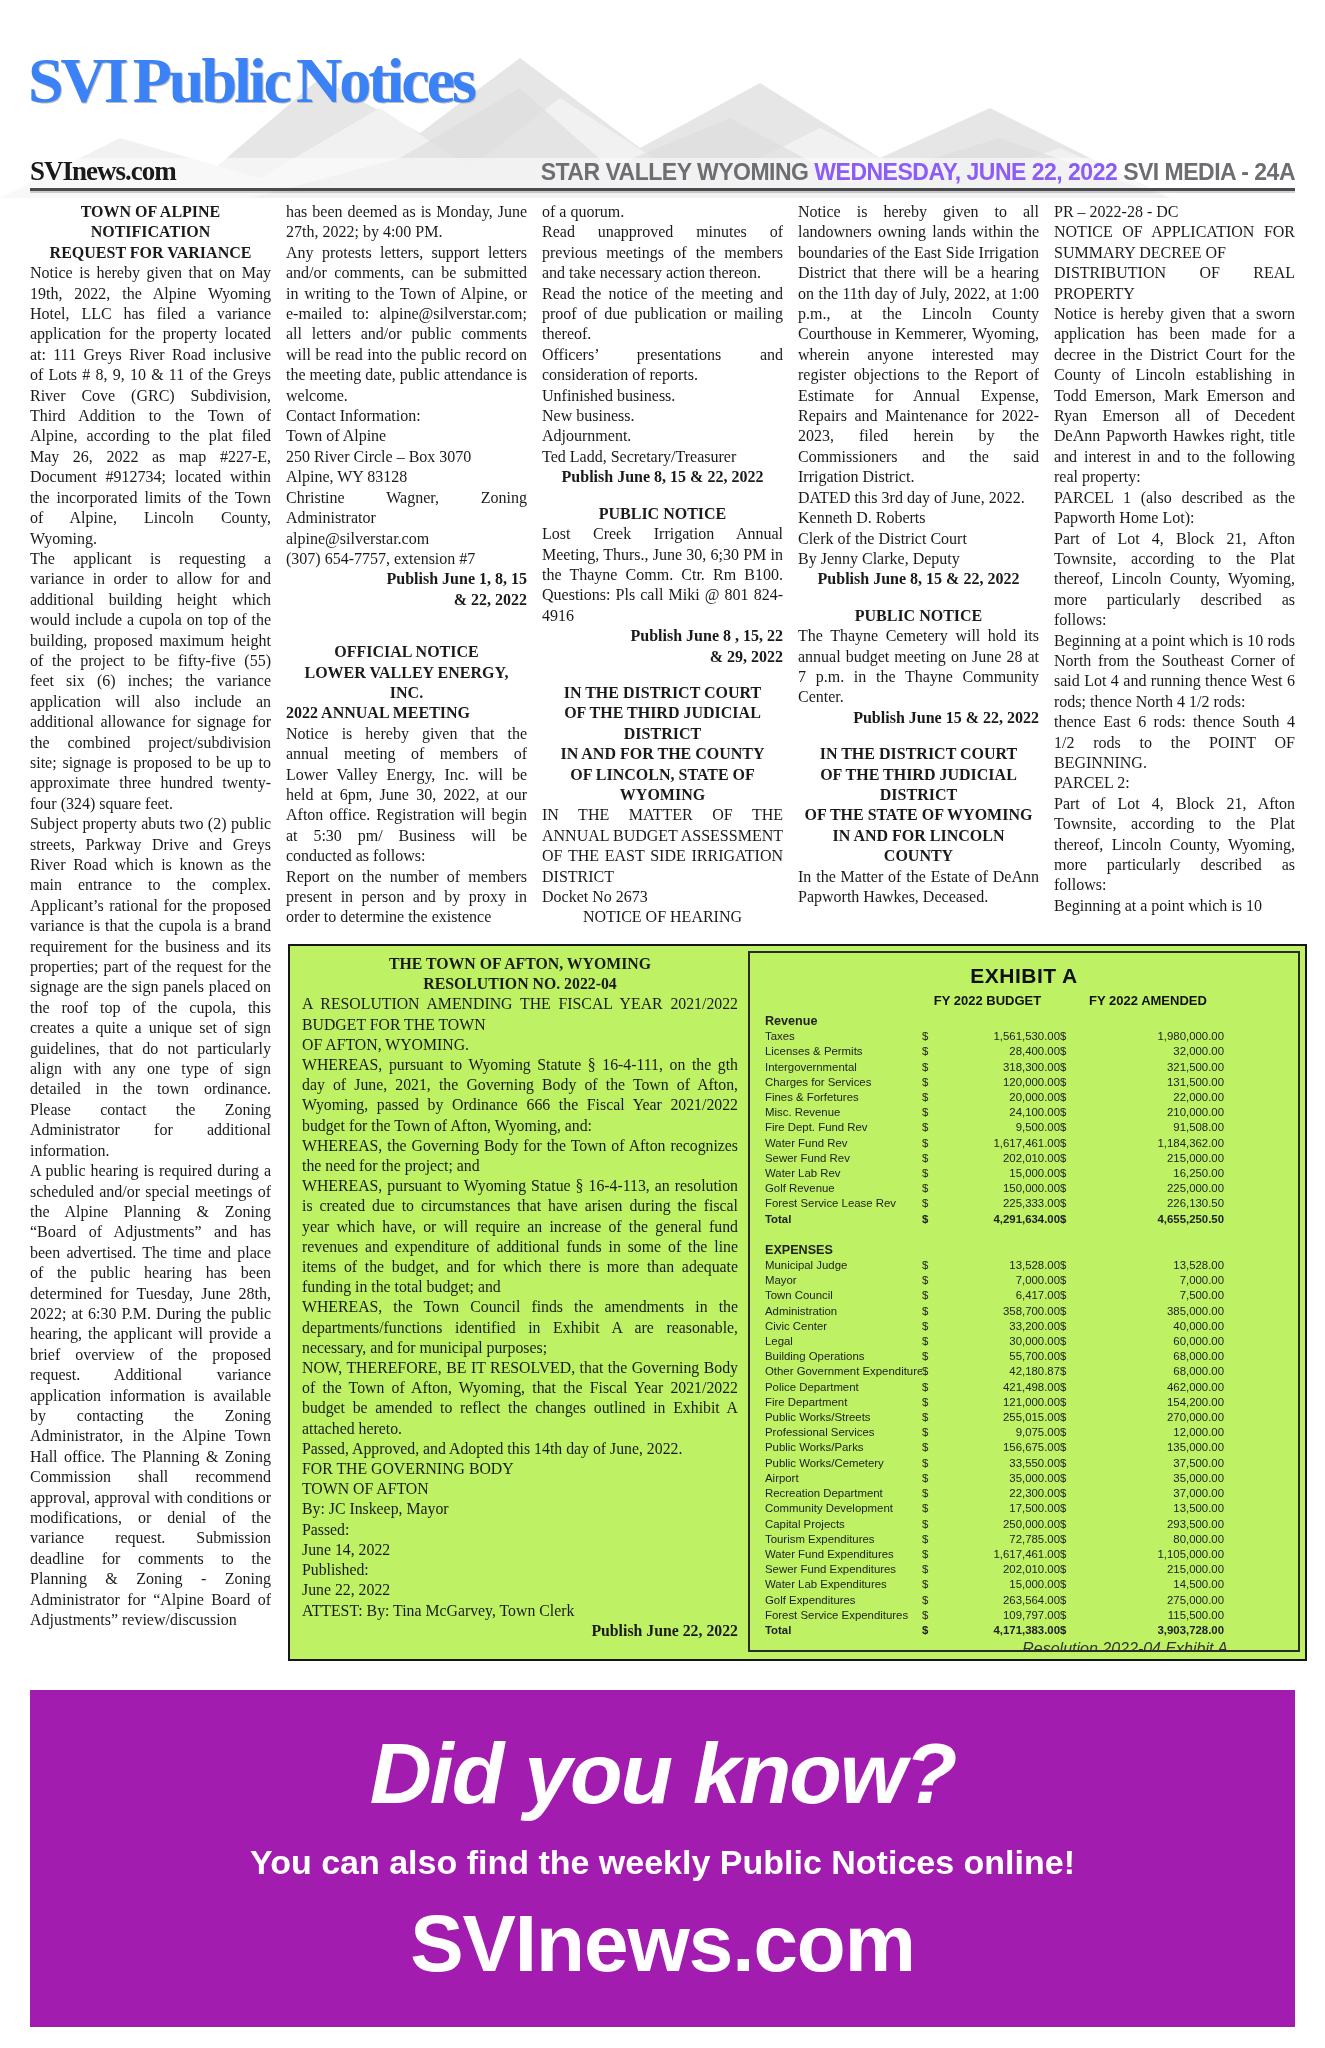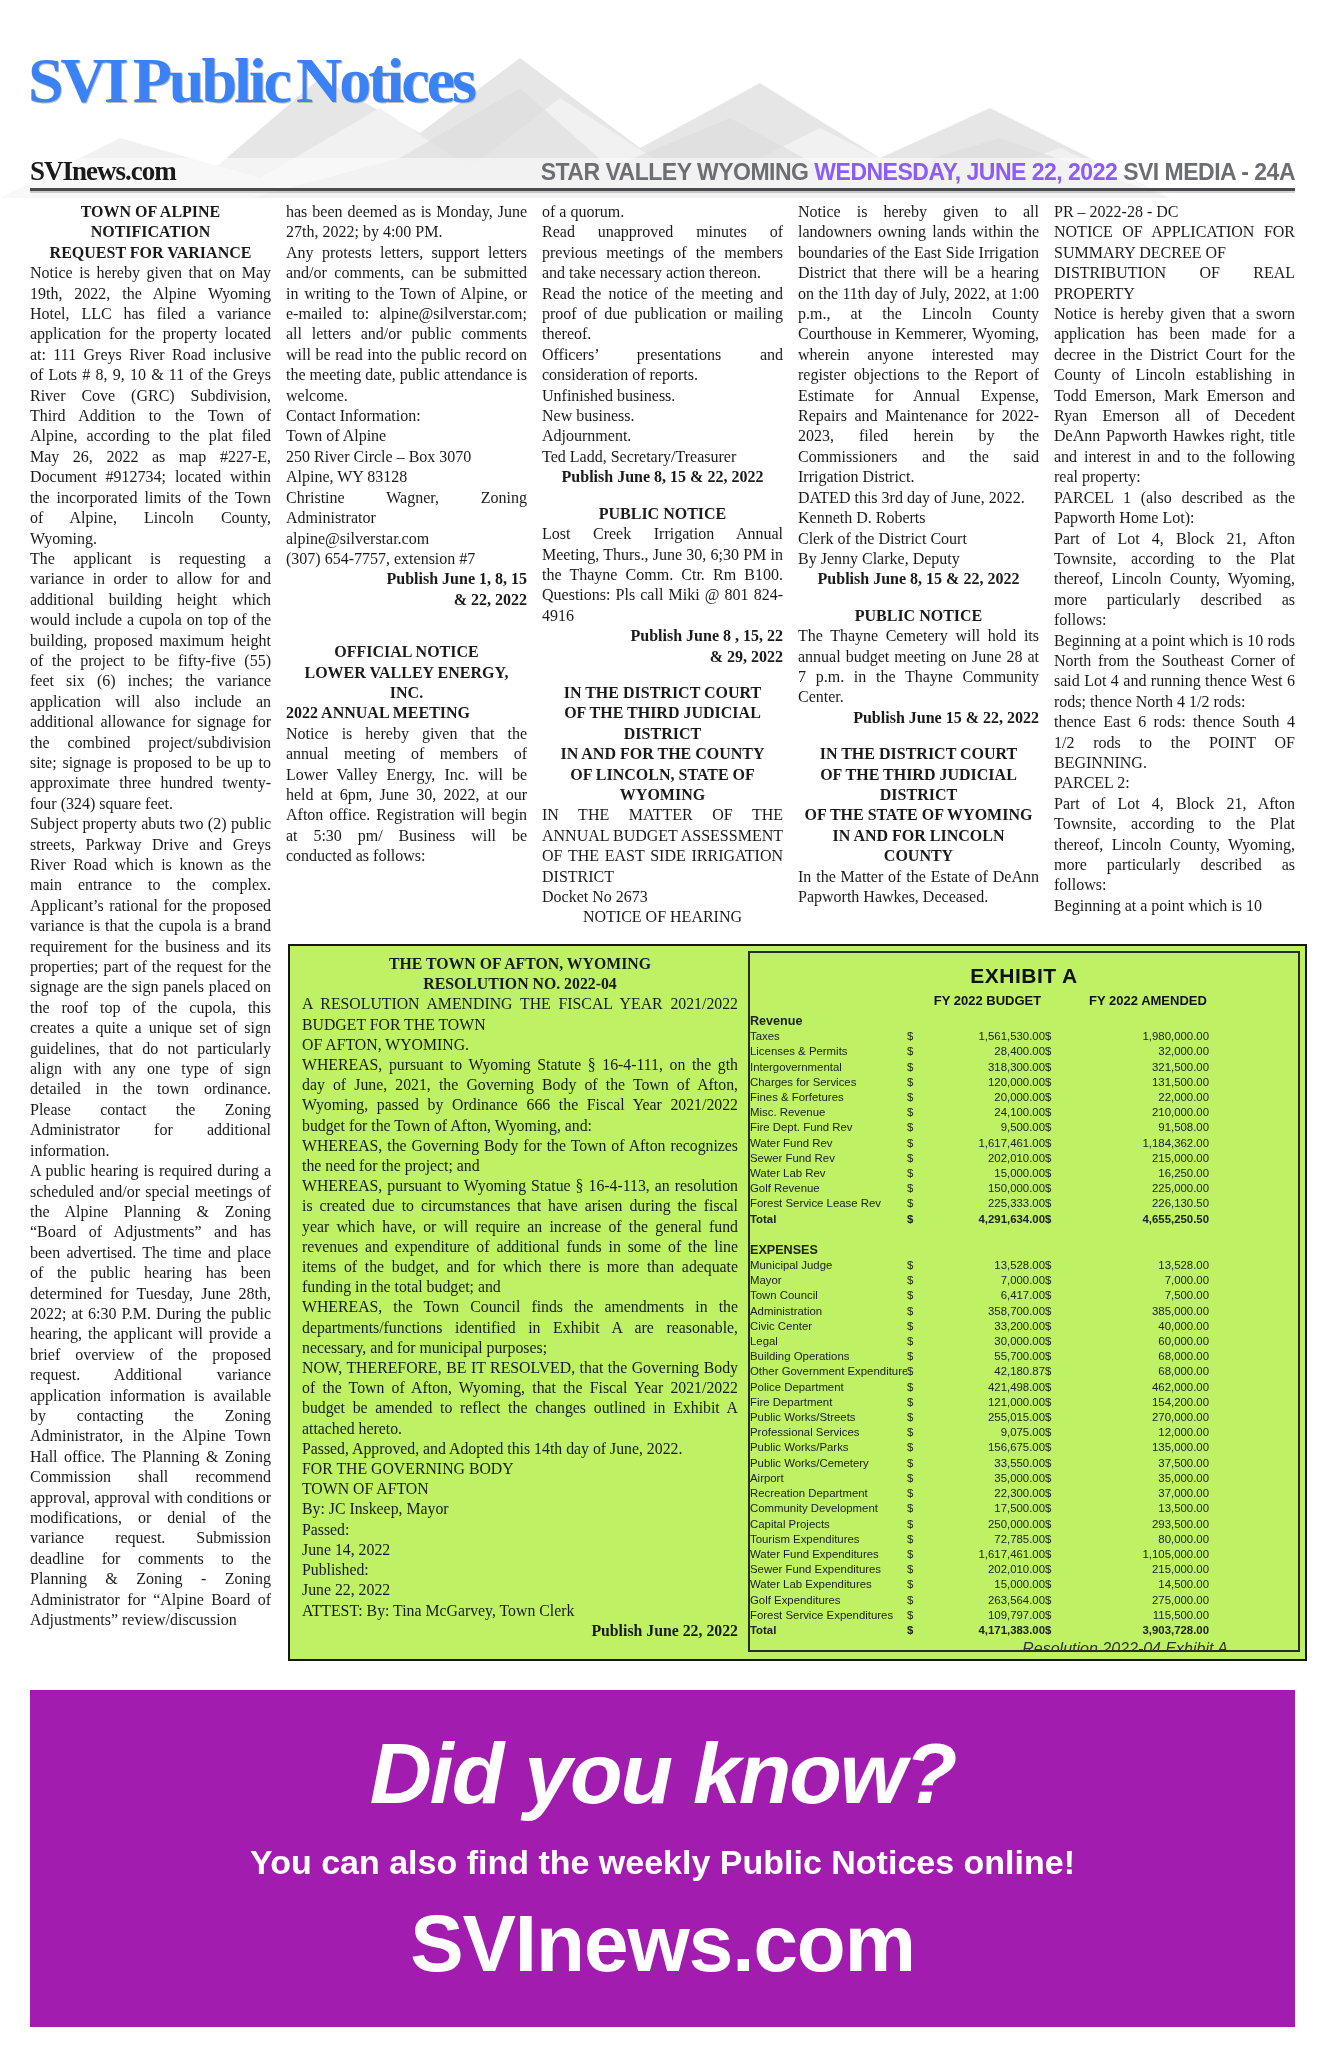--- a/index.html
+++ b/index.html
@@ -47,21 +47,21 @@
   .exhibit-box{position:absolute;top:5px;right:5px;width:552px;height:701px;
                border:2px solid #2b2b2b;box-sizing:border-box;
                font-family:"Liberation Sans",sans-serif;color:#222;overflow:hidden;}
   .ex-title{text-align:center;font-weight:bold;font-size:21px;margin-top:11px;
             letter-spacing:.5px;color:#111;}
   .ex-head{display:grid;grid-template-columns:157px 161px 160px;margin-top:5px;
            font-weight:bold;font-size:13px;color:#111;}
   .ex-head span{text-align:center;white-space:nowrap;}
   .ex-rows{margin-top:3px;}
   .ex-row{display:grid;grid-template-columns:157px 16px 122px 16px 148px;
-          font-size:11.4px;line-height:15.2px;}
+          padding-left:15px;font-size:11.4px;line-height:15.2px;}
   .ex-row .c0{white-space:nowrap;overflow:hidden;}
   .ex-row .c1,.ex-row .c3{text-align:left;}
   .ex-row .c2,.ex-row .c4{text-align:right;white-space:nowrap;}
   .ex-row.sec{font-weight:bold;font-size:12.6px;margin-top:6px;}
   .ex-row.total{font-weight:bold;}
   .ex-row.spacer{height:10px;}
   .ex-foot{font-style:italic;font-size:16px;text-align:right;padding-right:70px;
            margin-top:2px;color:#333;}
 
   
@@ -112,20 +112,21 @@
     <div class="blk p">(307) 654-7757, extension #7</div>
     <div class="blk pub">Publish June 1, 8, 15
 &amp; 22, 2022</div>
     <div class="blk gap"></div>
     <div class="blk gap"></div>
     <div class="blk h">OFFICIAL NOTICE
 LOWER VALLEY ENERGY,
 INC.</div>
     <div class="blk hl">2022 ANNUAL MEETING</div>
     <div class="blk p">Notice is hereby given that the annual meeting of members of Lower Valley Energy, Inc. will be held at 6pm, June 30, 2022, at our Afton office. Registration will begin at 5:30 pm/ Business will be conducted as follows:</div>
+    <div class="blk p">Report on the number of members present in person and by proxy in order to determine the existence</div>
   </div>
 <div class="col" id="col3">
     <div class="blk p">of a quorum.</div>
     <div class="blk p">Read unapproved minutes of previous meetings of the members and take necessary action thereon.</div>
     <div class="blk p">Read the notice of the meeting and proof of due publication or mailing thereof.</div>
     <div class="blk p">Officers’ presentations and consideration of reports.</div>
     <div class="blk p">Unfinished business.</div>
     <div class="blk p">New business.</div>
     <div class="blk p">Adjournment.</div>
     <div class="blk p">Ted Ladd, Secretary/Treasurer</div>

